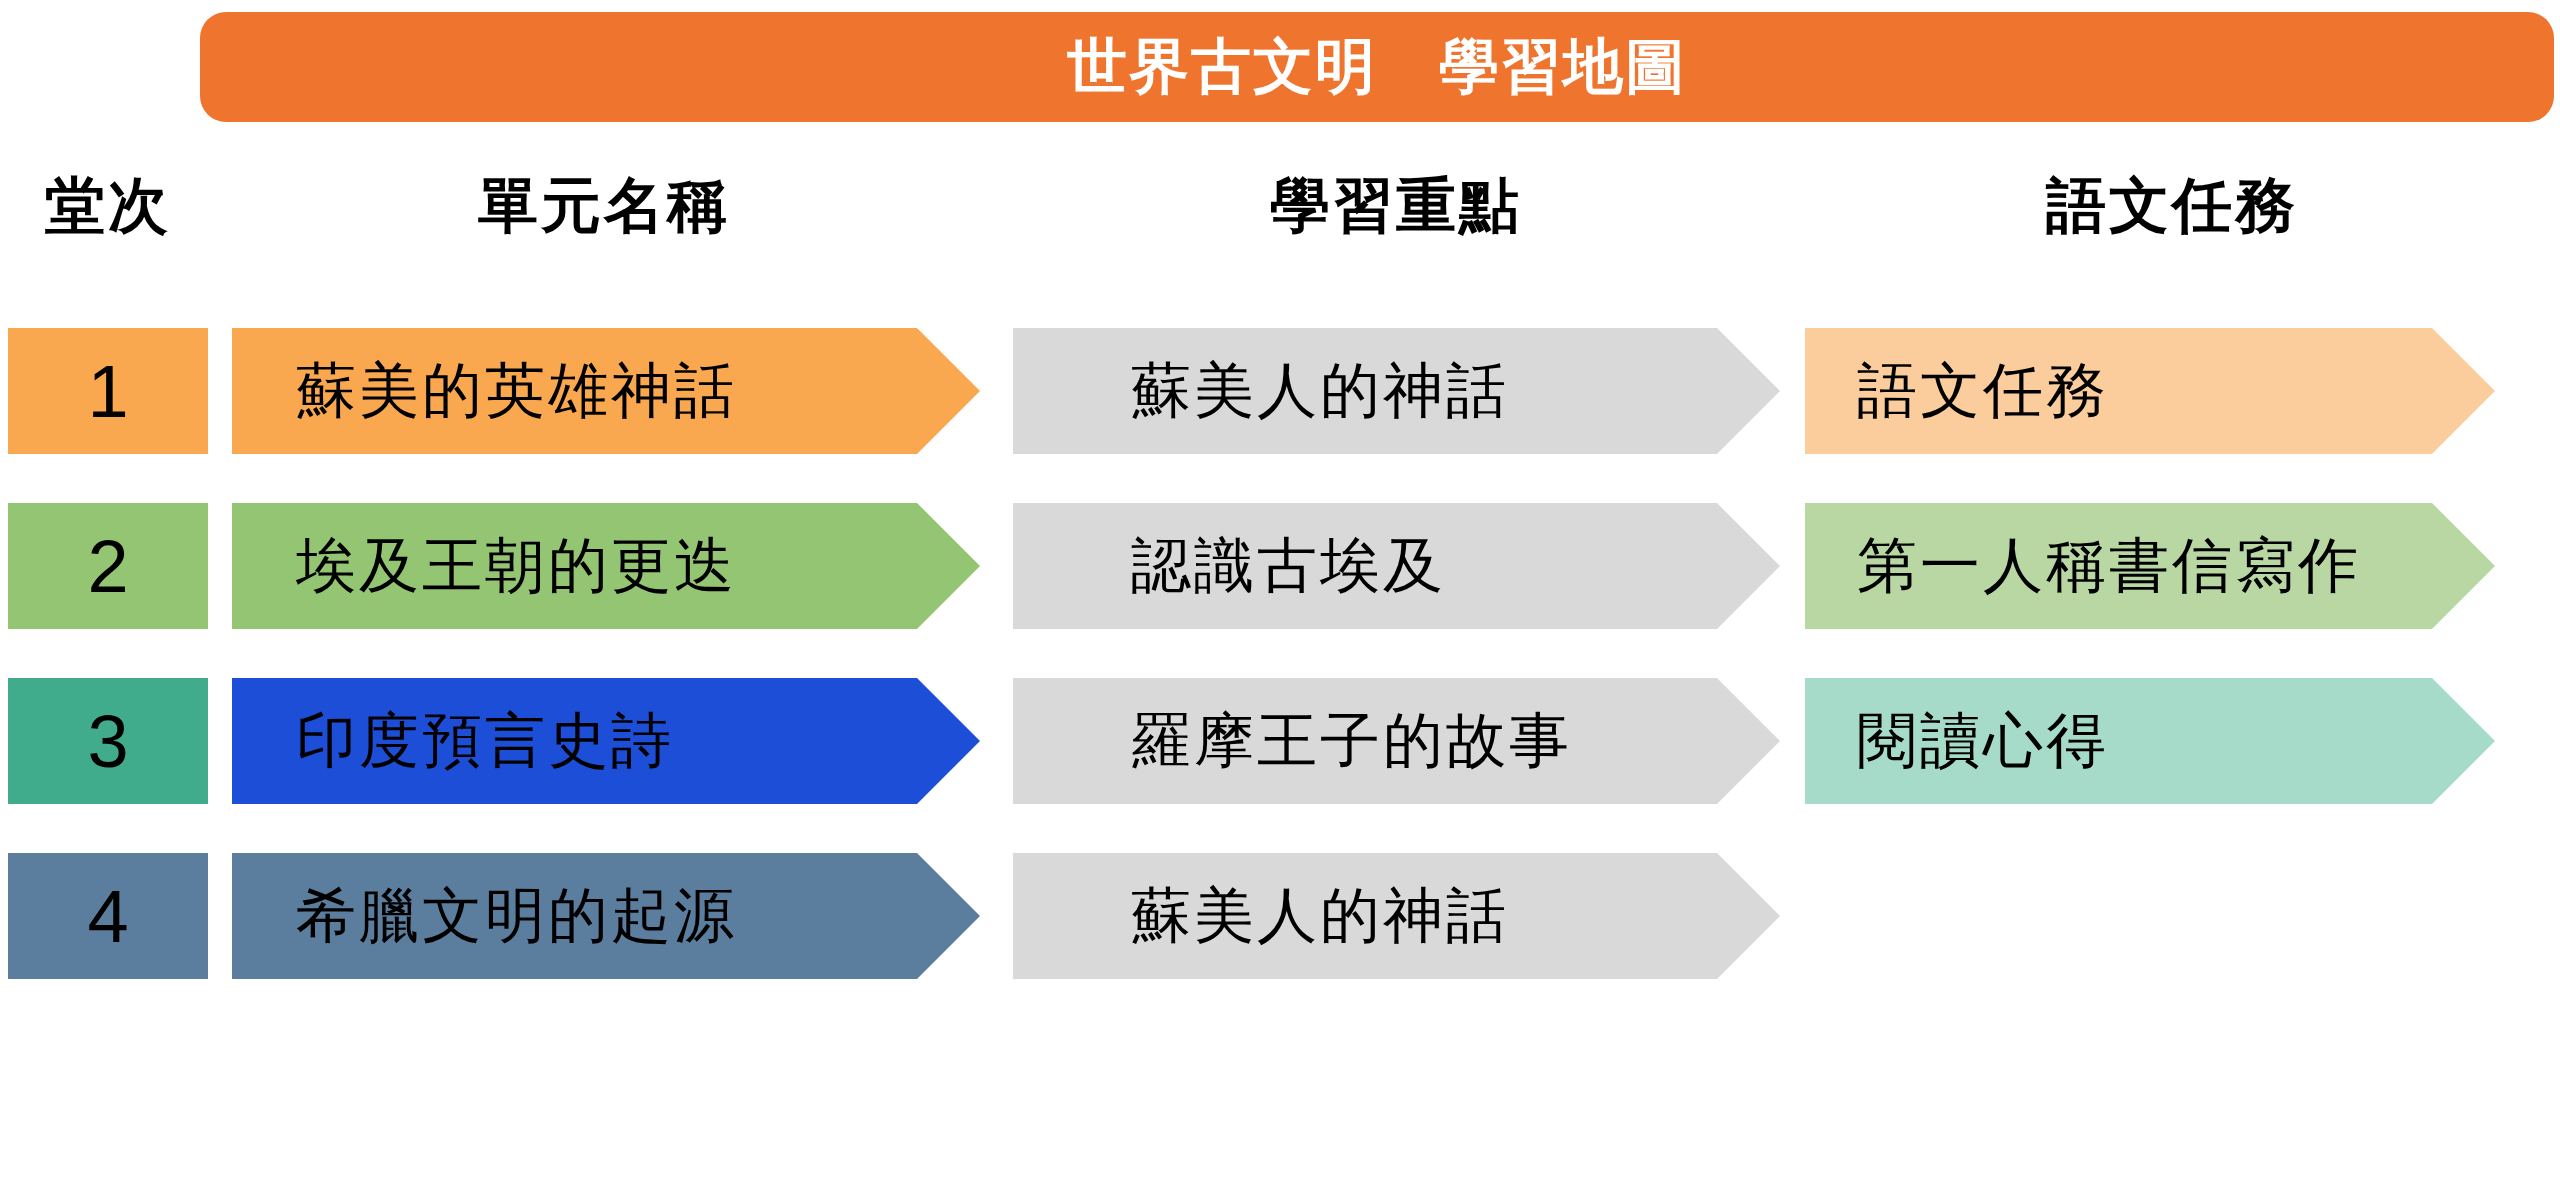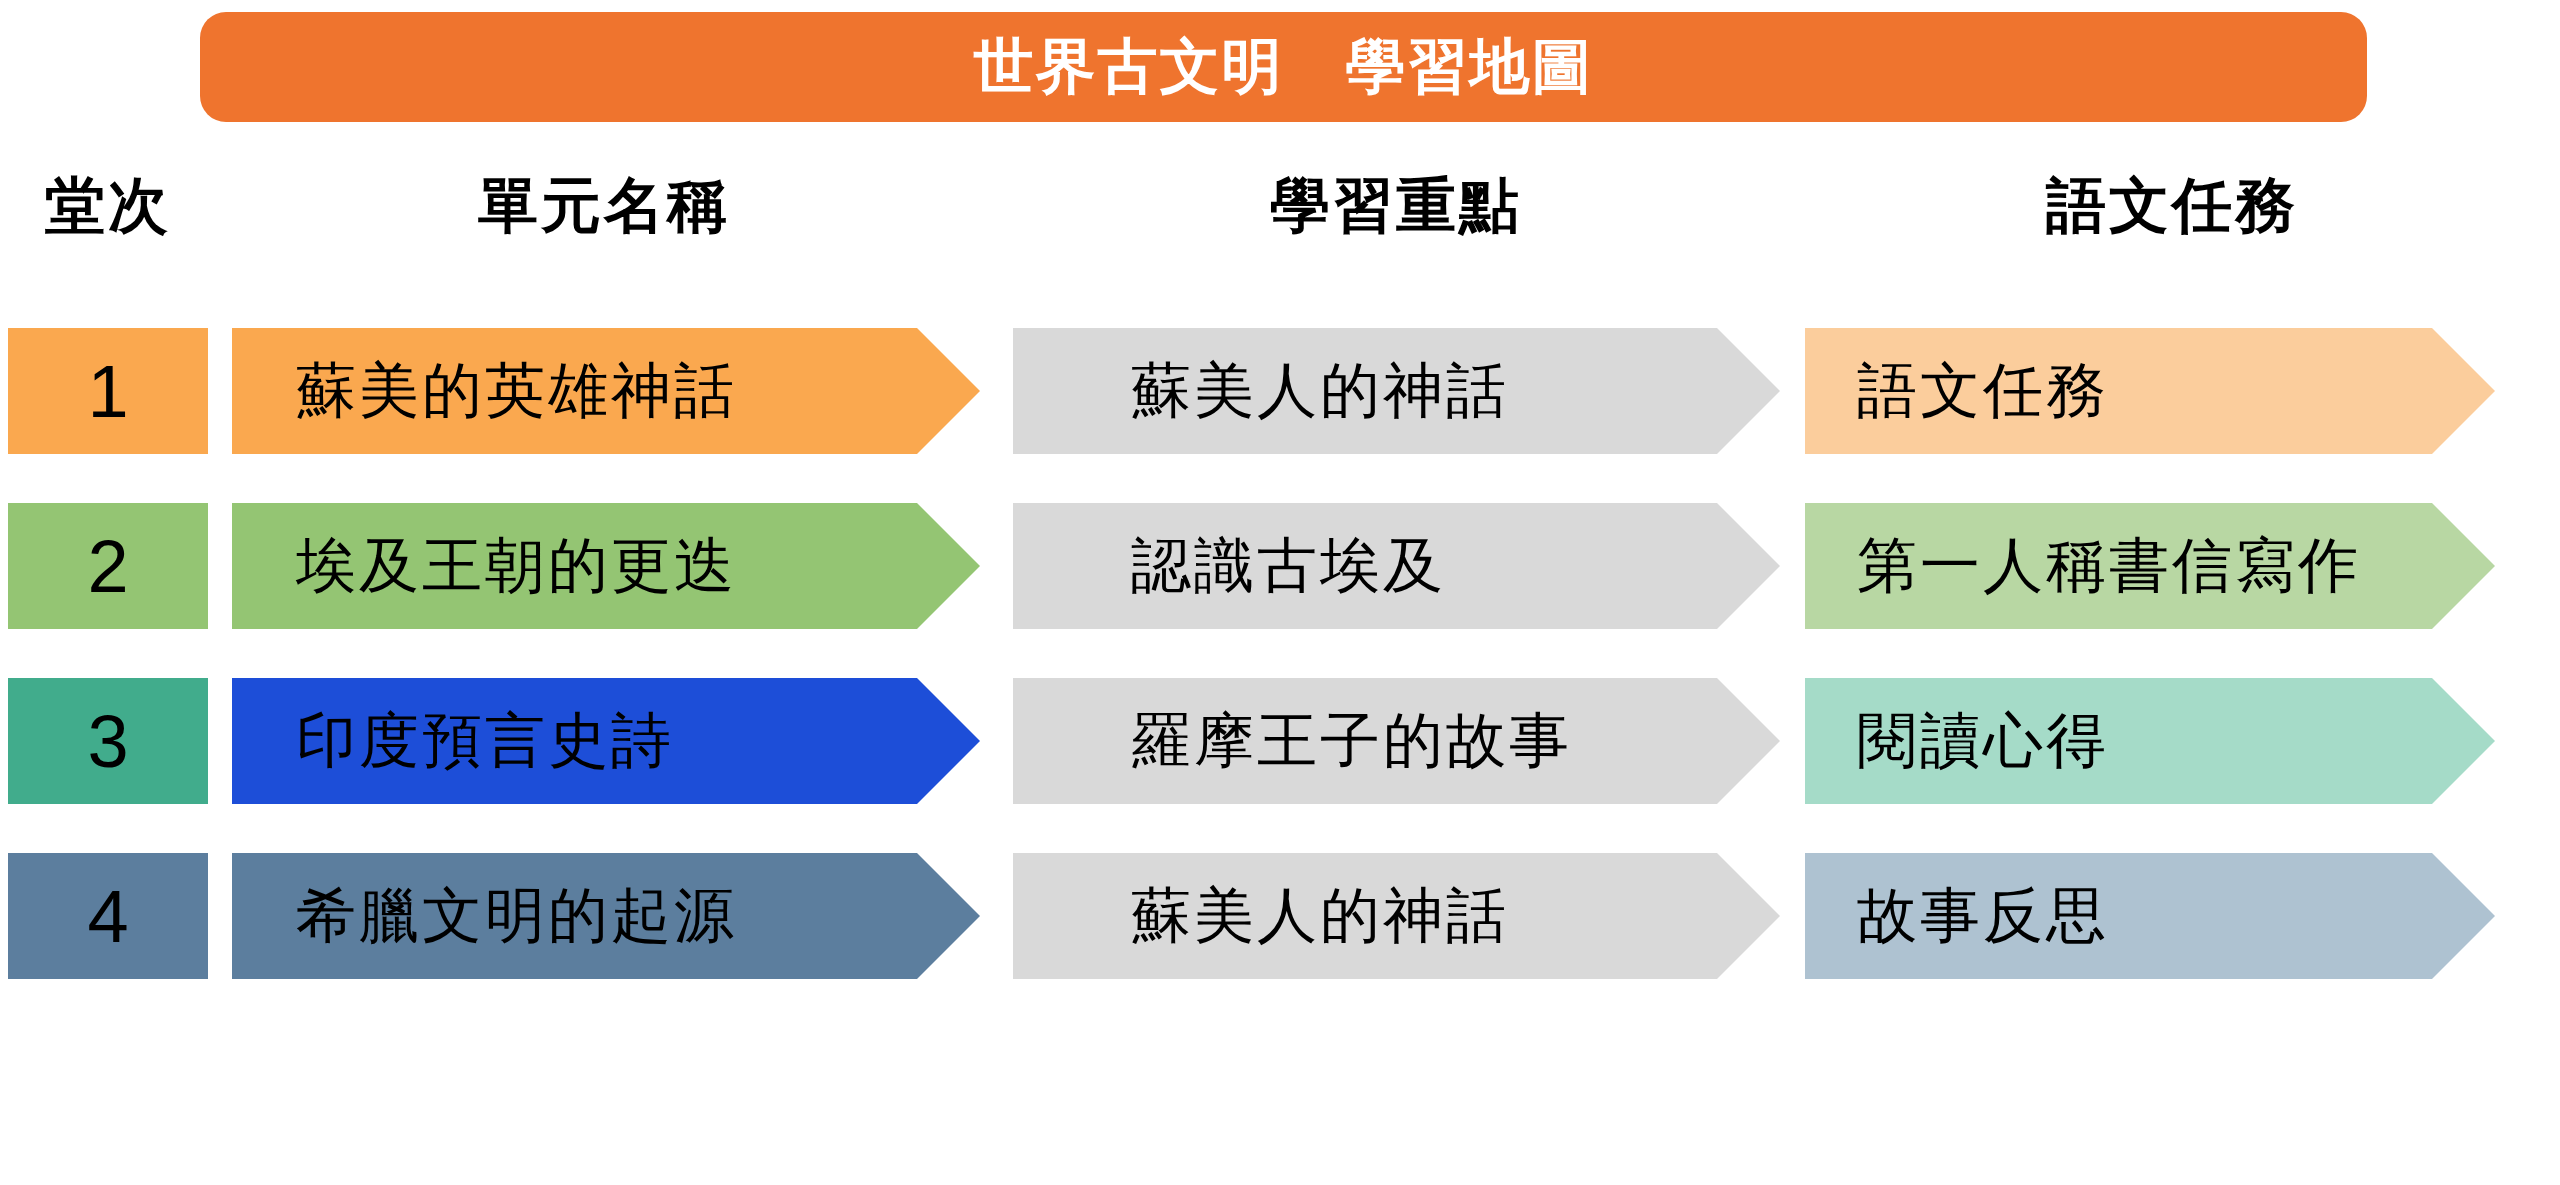--- a/index.html
+++ b/index.html
@@ -2,21 +2,21 @@
 <html><head>
 <meta charset="utf-8">
 <style>
   html,body{margin:0;padding:0;background:#ffffff;}
   .canvas{
     position:relative;width:2560px;height:1185px;background:#ffffff;overflow:hidden;
     font-family:"Liberation Sans","DejaVu Sans",sans-serif;color:#000000;
   }
   
   .banner{
-    position:absolute;left:200px;top:12px;width:2167px;height:110px;
+    position:absolute;left:200px;top:12px;width:2354px;height:110px;
     border-radius:26px;display:flex;align-items:center;justify-content:center;
   }
   .banner .title{
     font-size:60px;font-weight:bold;color:#ffffff;letter-spacing:2px;white-space:pre;
   }
   
   .colhead{
     position:absolute;top:166px;transform:translateX(-50%);
     font-size:60px;font-weight:bold;letter-spacing:3px;white-space:nowrap;
   }
@@ -106,18 +106,15 @@
   <div class="row row-3">
     <div class="numbox" style="background: rgb(92, 126, 158);">
       <span>4</span>
     </div>
     <div class="arrow arrow-unit" style="background: rgb(92, 126, 158);">
       <span>希臘文明的起源</span>
     </div>
     <div class="arrow arrow-focus" style="background: rgb(217, 217, 217);">
       <span>蘇美人的神話</span>
     </div>
-    <div class="arrow arrow-task" style="background: rgb(174, 194, 209);">
-      <span>故事反思</span>
-    </div>
   </div>
 
 </div>
 
 </body></html>

